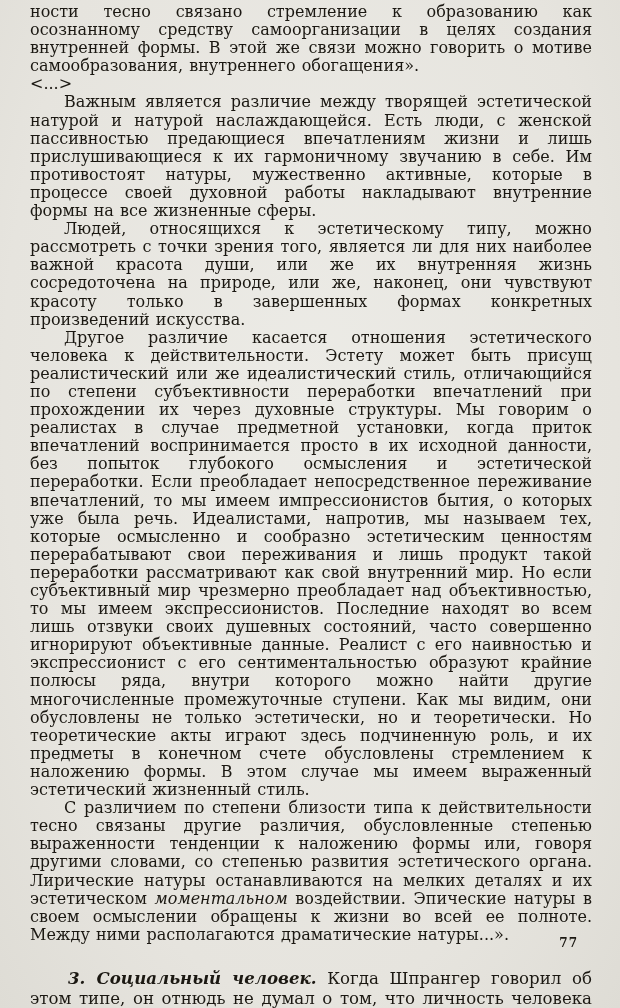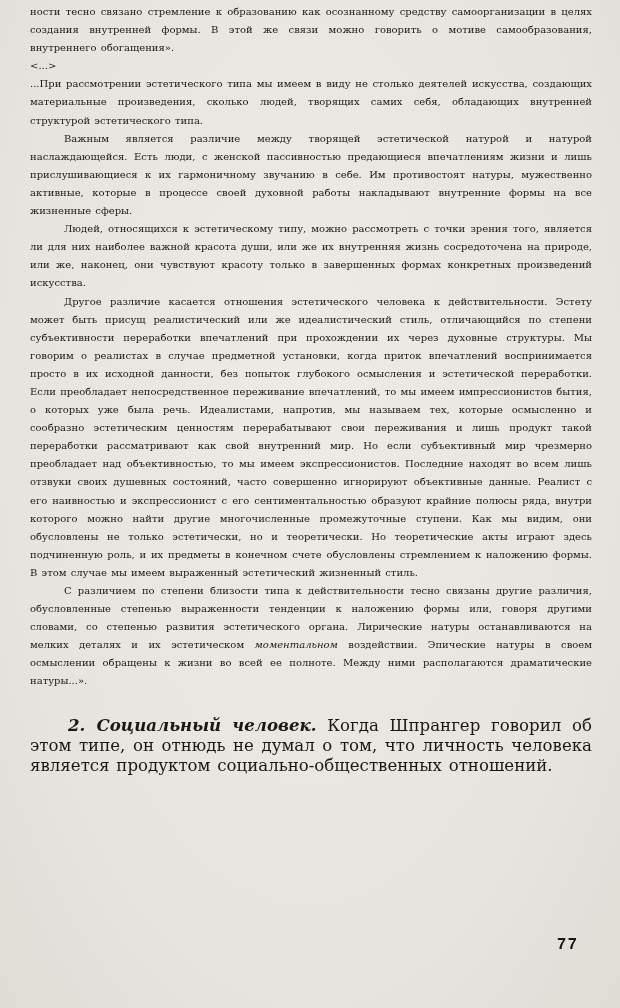--- a/index.html
+++ b/index.html
@@ -15,21 +15,21 @@
     font-family: "DejaVu Serif", "Liberation Serif", serif;
     -webkit-font-smoothing: antialiased;
   }
   .page {
     padding: 3px 28px 0 30px;
   }
   p { margin: 0; text-align: justify; }
 
   
   .q {
-    font-size: 10px;
+    font-size: 16px;
     line-height: 18.1px;
     word-spacing: 1px;
   }
   .q.ind { text-indent: 34px; }
   .marker { text-align: left; }
 
   
   .sec {
     font-size: 16.6px;
     line-height: 20.3px;
@@ -41,42 +41,40 @@
   .heading {
     font-weight: bold;
     font-style: italic;
   }
   em { }
 
   .page-number {
     position: absolute;
     right: 42px;
     top: 936px;
-    font-size: 16px;
+    font-size: 12px;
     font-weight: bold;
     letter-spacing: 1px;
-    font-family: Liberation Mono, monospace;
   }
 </style>
 </head>
 <body>
 
 <div class="page">
 
   <p class="q"><span>ности тесно связано стремление к образованию как осознанному средству самоорганизации в целях создания внутренней формы. В этой же связи можно говорить о мотиве самообразования, внутреннего обогащения».</span></p>
 
   <p class="q marker"><span>&lt;...&gt;</span></p>
 
-  <p class="q"><span>...При рассмотрении эстетического типа мы имеем в виду не столько деятелей искусства, создающих материальные произведения, сколько людей, творящих самих себя, обладающих внутренней структурой эстетического типа.</span></p>
 
   <p class="q ind"><span>Важным является различие между творящей эстетической натурой и натурой наслаждающейся. Есть люди, с женской пассивностью предающиеся впечатлениям жизни и лишь прислушивающиеся к их гармоничному звучанию в себе. Им противостоят натуры, мужественно активные, которые в процессе своей духовной работы накладывают внутренние формы на все жизненные сферы.</span></p>
 
   <p class="q ind"><span>Людей, относящихся к эстетическому типу, можно рассмотреть с точки зрения того, является ли для них наиболее важной красота души, или же их внутренняя жизнь сосредоточена на природе, или же, наконец, они чувствуют красоту только в завершенных формах конкретных произведений искусства.</span></p>
 
   <p class="q ind"><span>Другое различие касается отношения эстетического человека к действительности. Эстету может быть присущ реалистический или же идеалистический стиль, отличающийся по степени субъективности переработки впечатлений при прохождении их через духовные структуры. Мы говорим о реалистах в случае предметной установки, когда приток впечатлений воспринимается просто в их исходной данности, без попыток глубокого осмысления и эстетической переработки. Если преобладает непосредственное переживание впечатлений, то мы имеем импрессионистов бытия, о которых уже была речь. Идеалистами, напротив, мы называем тех, которые осмысленно и сообразно эстетическим ценностям перерабатывают свои переживания и лишь продукт такой переработки рассматривают как свой внутренний мир. Но если субъективный мир чрезмерно преобладает над объективностью, то мы имеем экспрессионистов. Последние находят во всем лишь отзвуки своих душевных состояний, часто совершенно игнорируют объективные данные. Реалист с его наивностью и экспрессионист с его сентиментальностью образуют крайние полюсы ряда, внутри которого можно найти другие многочисленные промежуточные ступени. Как мы видим, они обусловлены не только эстетически, но и теоретически. Но теоретические акты играют здесь подчиненную роль, и их предметы в конечном счете обусловлены стремлением к наложению формы. В этом случае мы имеем выраженный эстетический жизненный стиль.</span></p>
 
   <p class="q ind"><span>С различием по степени близости типа к действительности тесно связаны другие различия, обусловленные степенью выраженности тенденции к наложению формы или, говоря другими словами, со степенью развития эстетического органа. Лирические натуры останавливаются на мелких деталях и их эстетическом </span><em>моментальном</em><span> воздействии. Эпические натуры в своем осмыслении обращены к жизни во всей ее полноте. Между ними располагаются драматические натуры...».</span></p>
 
-  <p class="sec ind sec-start"><span class="heading">2. Социальный человек.</span><span> Когда Шпрангер говорил об этом типе, он отнюдь не думал о том, что личность человека является продуктом социально-общественных отношений.</span></p>
+  <p class="sec ind sec-start"><span class="heading">3. Социальный человек.</span><span> Когда Шпрангер говорил об этом типе, он отнюдь не думал о том, что личность человека является продуктом социально-общественных отношений.</span></p>
 
 </div>
 
 <div class="page-number">77</div>
 
 </body></html>

